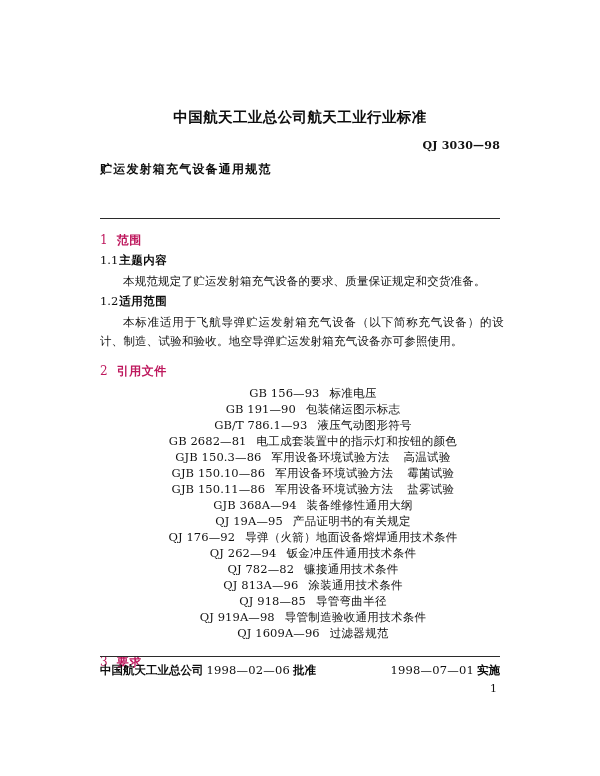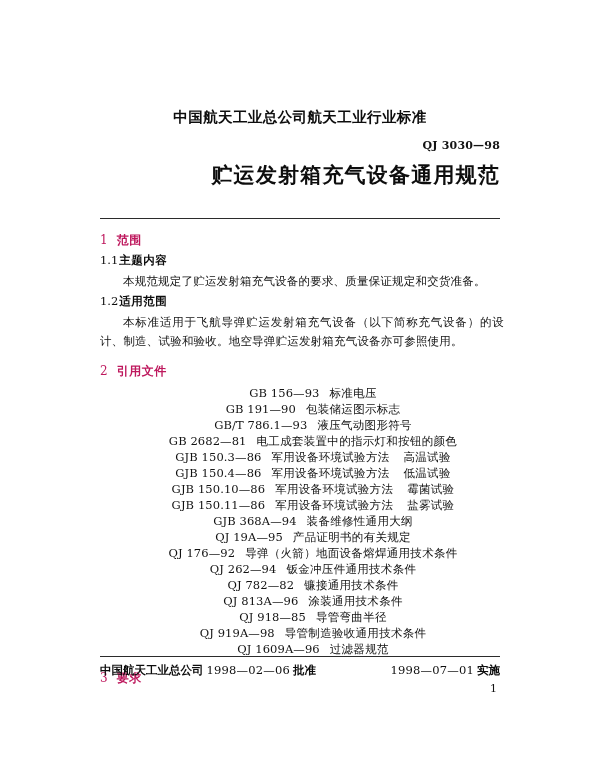--- a/index.html
+++ b/index.html
@@ -50,22 +50,22 @@
     right: 0px;
     top: 0px;
     font-size: 11px;
     font-family: "DejaVu Serif", "Liberation Serif", serif;
     font-weight: bold;
     color: #141414;
     letter-spacing: 0.2px;
   }
 
   .doc-title {
-    text-align: right;
-    font-size: 21px;
+    text-align: left;
+    font-size: 12px;
     font-weight: bold;
     letter-spacing: 1.2px;
     margin-top: 2px;
     color: #0d0d0d;
   }
 
   
   .rule-top {
     position: absolute;
     left: 100px;
@@ -251,21 +251,20 @@
     <div class="h1">
       <span class="num">2</span><span class="txt">引用文件</span>
     </div>
 
     <ul class="ref-list" id="ref-list">
         <li class="ref-item"><span class="code">GB 156—93</span><span class="name">标准电压</span></li>
         <li class="ref-item"><span class="code">GB 191—90</span><span class="name">包装储运图示标志</span></li>
         <li class="ref-item"><span class="code">GB/T 786.1—93</span><span class="name">液压气动图形符号</span></li>
         <li class="ref-item"><span class="code">GB 2682—81</span><span class="name">电工成套装置中的指示灯和按钮的颜色</span></li>
         <li class="ref-item"><span class="code">GJB 150.3—86</span><span class="name">军用设备环境试验方法</span><span class="name2">高温试验</span></li>
-        <li class="ref-item"><span class="code">GJB 150.4—86</span><span class="name">军用设备环境试验方法</span><span class="name2">低温试验</span></li>
         <li class="ref-item"><span class="code">GJB 150.10—86</span><span class="name">军用设备环境试验方法</span><span class="name2">霉菌试验</span></li>
         <li class="ref-item"><span class="code">GJB 150.11—86</span><span class="name">军用设备环境试验方法</span><span class="name2">盐雾试验</span></li>
         <li class="ref-item"><span class="code">GJB 368A—94</span><span class="name">装备维修性通用大纲</span></li>
         <li class="ref-item"><span class="code">QJ 19A—95</span><span class="name">产品证明书的有关规定</span></li>
         <li class="ref-item"><span class="code">QJ 176—92</span><span class="name">导弹（火箭）地面设备熔焊通用技术条件</span></li>
         <li class="ref-item"><span class="code">QJ 262—94</span><span class="name">钣金冲压件通用技术条件</span></li>
         <li class="ref-item"><span class="code">QJ 782—82</span><span class="name">镰接通用技术条件</span></li>
         <li class="ref-item"><span class="code">QJ 813A—96</span><span class="name">涂装通用技术条件</span></li>
         <li class="ref-item"><span class="code">QJ 918—85</span><span class="name">导管弯曲半径</span></li>
         <li class="ref-item"><span class="code">QJ 919A—98</span><span class="name">导管制造验收通用技术条件</span></li>

